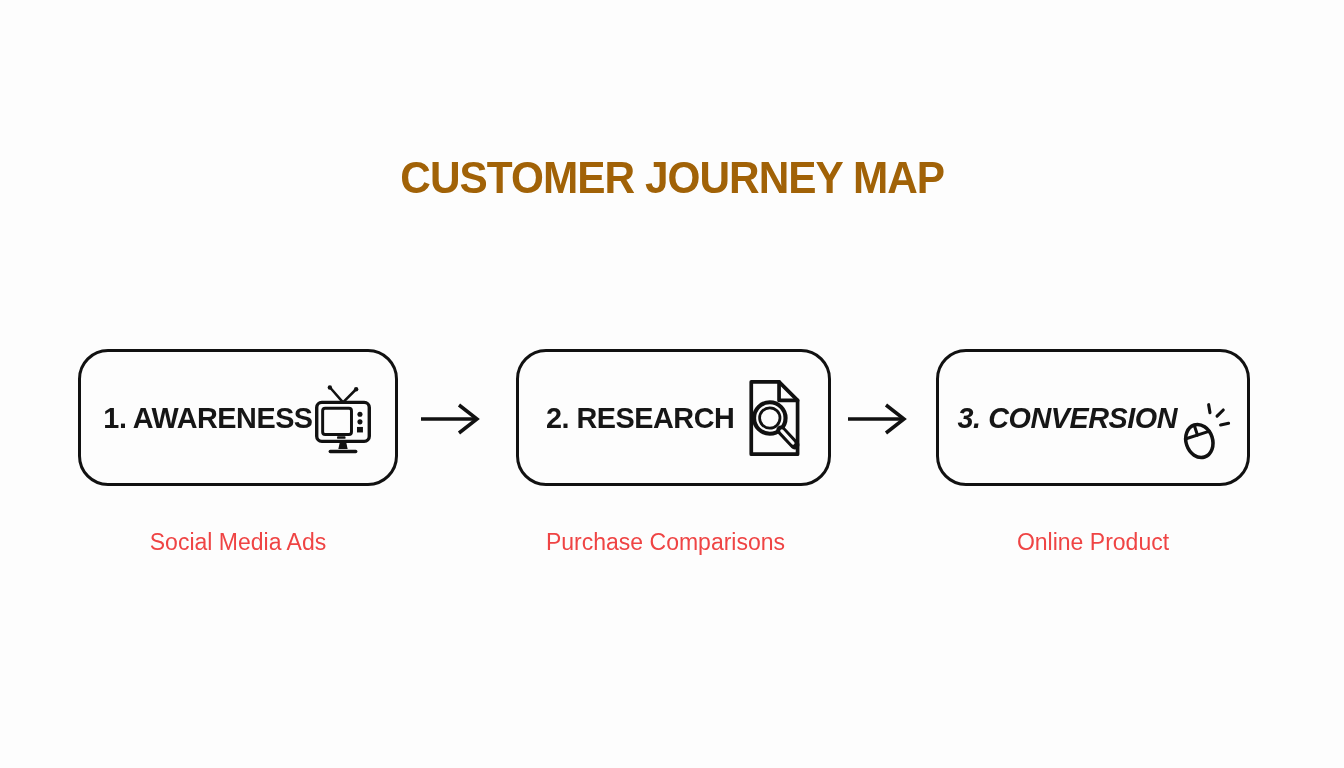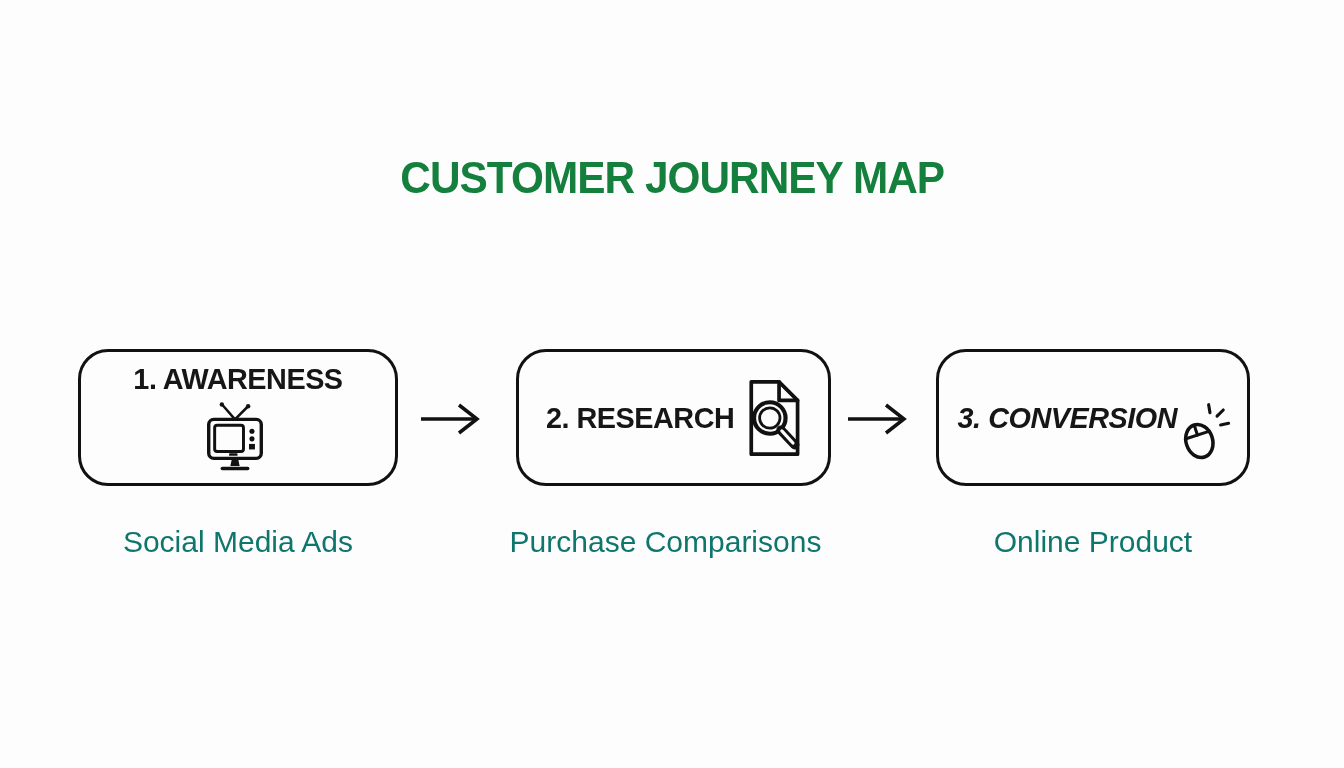--- a/index.html
+++ b/index.html
@@ -5,47 +5,47 @@
   html,body{margin:0;padding:0;}
   body{
     width:1344px;height:768px;position:relative;overflow:hidden;
     background:#fdfdfd;color:#111;
     font-family:"Liberation Sans",sans-serif;
     -webkit-font-smoothing:antialiased;
   }
   .title{
     position:absolute;top:152px;left:0;width:1344px;
     text-align:center;margin:0;
-    font-weight:700;font-size:45px;letter-spacing:-1px;color:#15803d;
+    font-weight:700;font-size:45px;letter-spacing:-1px;color:#a16207;
   }
   .title span{display:inline-block;transform:scaleX(0.94);}
   .step-box{
     position:absolute;top:349px;height:137px;
     border:3px solid #111;border-radius:30px;background:#fdfdfd;
     display:flex;align-items:center;justify-content:center;
     box-sizing:border-box;
   }
-  .step-box.b1{left:78px;width:320px;flex-direction:column;}
+  .step-box.b1{left:78px;width:320px;}
   .step-box.b2{left:508px;width:315px;margin-left:8px;}
   .step-box.b3{left:936px;width:314px;font-style:italic;}
   .step-label{
     font-weight:700;font-size:30px;letter-spacing:-0.5px;color:#161616;
     white-space:nowrap;transform:scaleX(0.96);
   }
   .icon{display:inline-flex;flex:0 0 auto;}
   .icon svg{display:block;}
   .icon.tv{margin-left:-7px;transform:translateY(3px);}
   .icon.doc{margin-left:4px;}
   .icon.mouse{margin-left:-10px;transform:translateY(15px);}
   .arrow{position:absolute;top:397px;}
   .arrow.a1{left:417px;}
   .arrow.a2{left:844px;}
   .caption{
     position:absolute;top:527px;height:30px;line-height:30px;
-    text-align:center;font-size:30px;font-weight:400;color:#0f766e;
+    text-align:center;font-size:23px;font-weight:400;color:#ef4444;
     white-space:nowrap;
   }
   .caption.c1{left:78px;width:320px;}
   .caption.c2{left:508px;width:315px;}
   .caption.c3{left:936px;width:314px;}
 </style>
 </head>
 <body>
 
 <div>

